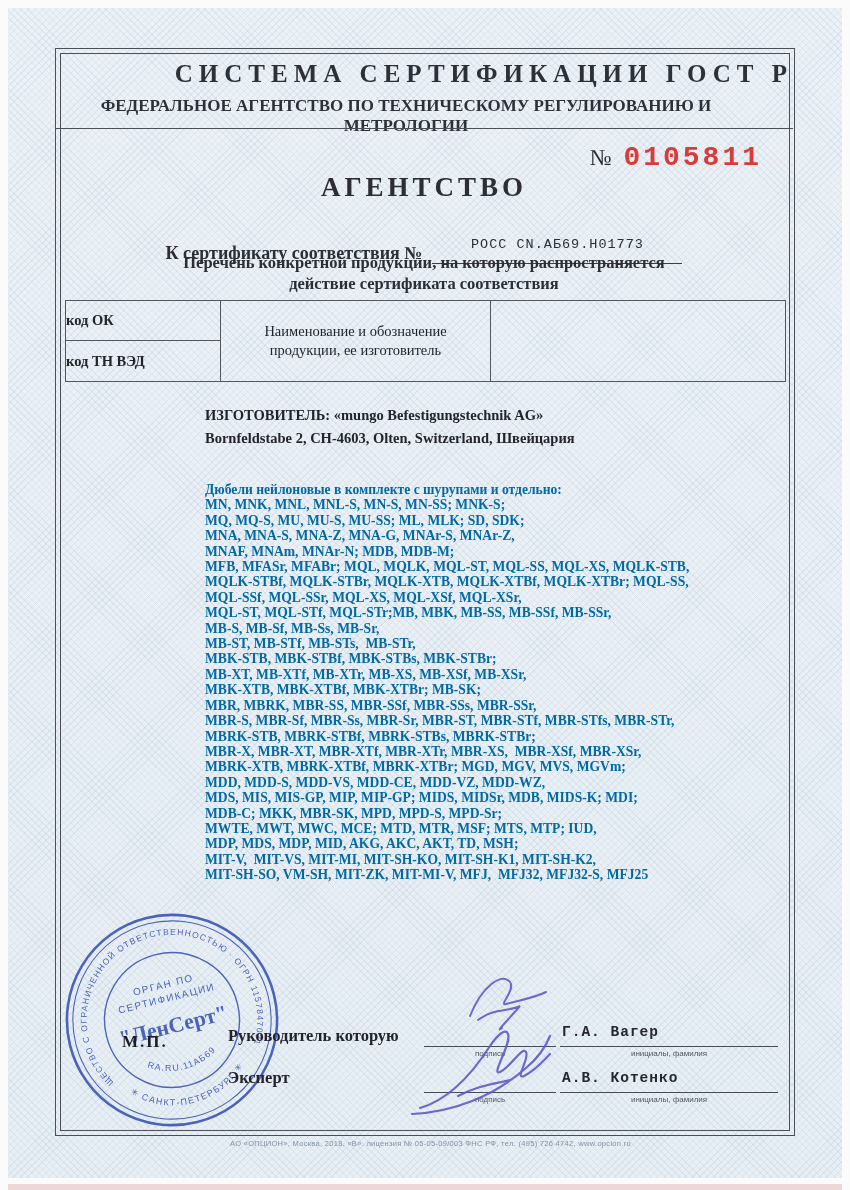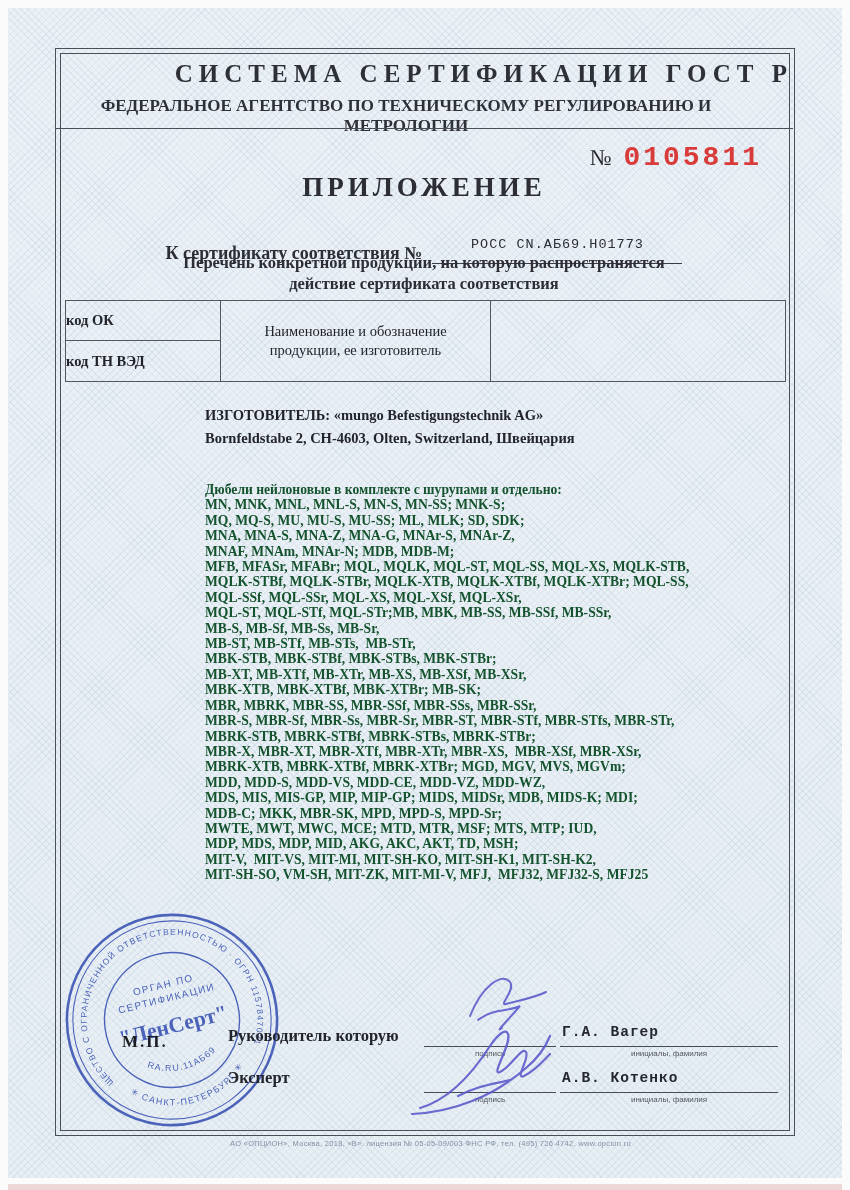--- a/index.html
+++ b/index.html
@@ -66,21 +66,21 @@
   .ptable .c1{border-right:1px solid #55575f;display:grid;grid-template-rows:1fr 1fr;}
   .ptable .c1 > div{display:flex;align-items:center;font-size:14.5px;font-weight:bold;}
   .ptable .c1 > div:first-child{border-bottom:1px solid #55575f;}
   .ptable .c2{border-right:1px solid #55575f;}
   .ptable .c2,.ptable .c3{
     display:flex;align-items:center;justify-content:center;text-align:center;
     font-size:14.5px;font-weight:normal;line-height:19px;white-space:pre-line;
   }
   .maker{position:absolute;left:205px;top:404px;width:560px;font-size:14.5px;font-weight:bold;line-height:23px;}
   .products{position:absolute;left:205px;top:482px;width:575px;}
-  .products div{font-size:13.6px;font-weight:bold;line-height:15.4px;white-space:pre-wrap;color:#14532d;}
+  .products div{font-size:13.6px;font-weight:bold;line-height:15.4px;white-space:pre-wrap;color:#0369a1;}
   .stamp{position:absolute;left:58px;top:906px;width:228px;height:228px;transform:rotate(-14deg);opacity:.92;}
   .mp{position:absolute;left:122px;top:1032px;font-size:17px;font-weight:bold;letter-spacing:2px;color:#1d1e24;}
   .role1{position:absolute;left:228px;top:1026px;font-size:16.5px;font-weight:bold;}
   .role2{position:absolute;left:228px;top:1068px;font-size:16.5px;font-weight:bold;}
   .sigline{position:absolute;border-bottom:1px solid #4a4c55;height:0;}
   .sl1{left:424px;top:1046px;width:132px;}
   .sl2{left:424px;top:1092px;width:132px;}
   .nl1{left:560px;top:1046px;width:218px;}
   .nl2{left:560px;top:1092px;width:218px;}
   .tiny{position:absolute;font-family:"Liberation Sans","DejaVu Sans",sans-serif;font-size:8px;color:#55575f;text-align:center;}
@@ -110,21 +110,21 @@
 
 <div class="hdr-title">СИСТЕМА СЕРТИФИКАЦИИ ГОСТ Р</div>
 <div class="hdr-sub">ФЕДЕРАЛЬНОЕ АГЕНТСТВО ПО ТЕХНИЧЕСКОМУ РЕГУЛИРОВАНИЮ И МЕТРОЛОГИИ</div>
 <div class="hdr-rule"></div>
 
 <div class="serial">
   <span class="no">№</span>
   <span class="digits">0105811</span>
 </div>
 
-<div class="app-title">ПРИЛОЖЕНИЕ</div>
+<div class="app-title">АГЕНТСТВО</div>
 
 <div class="cert-line">
   <span class="cert-label">К сертификату соответствия №</span>
   <span class="cert-num-box">
     <span class="cert-num">РОСС CN.АБ69.Н01773</span>
   </span>
 </div>
 
 <div class="purpose">Перечень конкретной продукции,  на которую распространяется
 действие сертификата соответствия</div>

